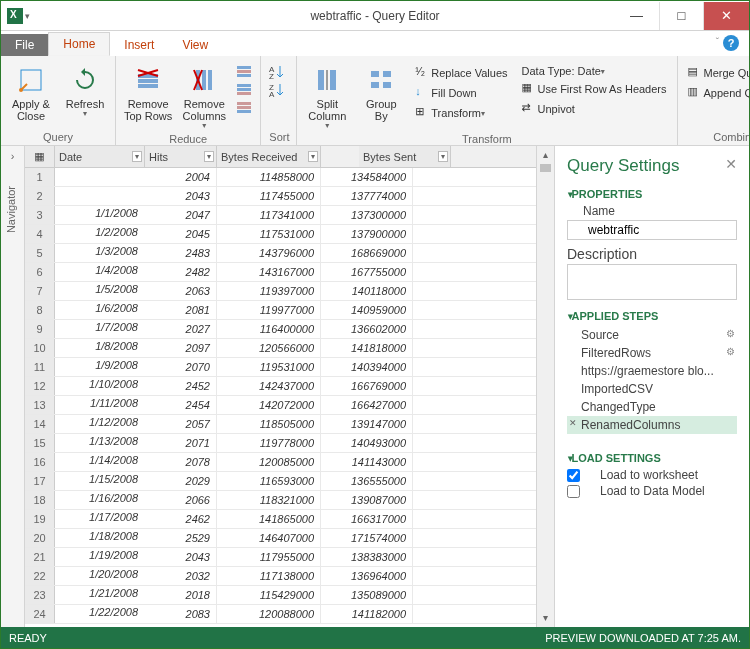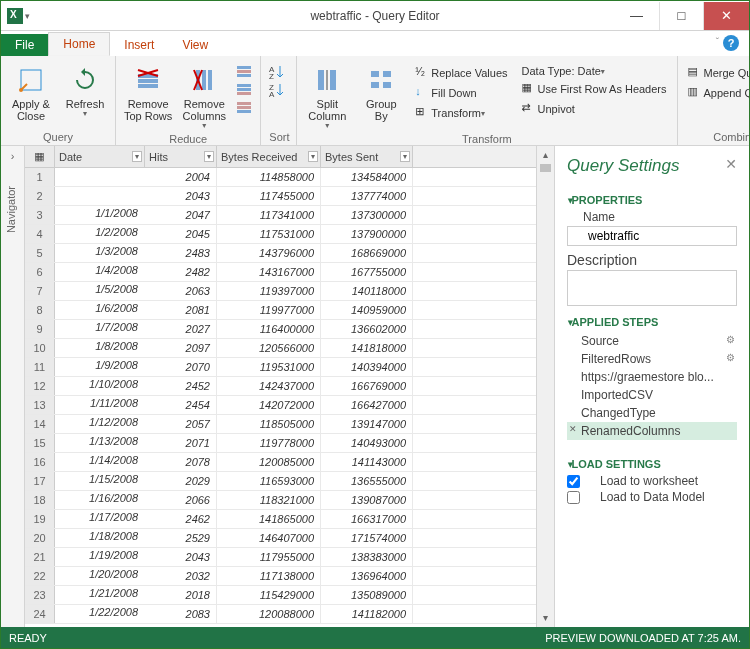--- a/index.html
+++ b/index.html
@@ -8,21 +8,21 @@
 .titlebar .sysicon { width: 16px; height: 16px; margin-left: 6px; background: #217346; display: inline-block; position: relative; }
 .titlebar .sysicon::after { content: "X"; color: #fff; font-size: 10px; font-weight: bold; position: absolute; left: 3px; top: 1px; }
 .titlebar .dd { font-size: 9px; color: #666; margin-left: 2px; }
 .titlebar .title { position: absolute; left: 0; right: 0; text-align: center; font-size: 12px; color: #444; }
 .winbtns { margin-left: auto; display: flex; }
 .winbtn { width: 45px; height: 28px; display: flex; align-items: center; justify-content: center; font-size: 13px; color: #333; }
 .winbtn.close { background: #c75050; color: #fff; }
 .winbtn.max { border-left: 1px solid #e0e0e0; border-right: 1px solid #e0e0e0; }
 .tabs { height: 25px; background: #fff; display: flex; align-items: flex-end; position: relative; }
 .tab { padding: 4px 14px 4px 14px; font-size: 12px; color: #c2410c; cursor: pointer; }
-.tab.file { background: #15803d; color: #fff; }
+.tab.file { background: #737373; color: #fff; }
 .tab.active { border: 1px solid #d4d4d4; border-bottom: 1px solid #f2f2f2; background: #f4f4f4; }
 .helpicon { position: absolute; right: 10px; top: 4px; width: 16px; height: 16px; border-radius: 50%; background: #2a8dd4; color: #fff; font-size: 11px; text-align: center; line-height: 16px; font-weight: bold; }
 .helpcaret { position: absolute; right: 30px; top: 6px; font-size: 10px; color: #888; }
 .ribbon { height: 90px; background: #f4f4f4; border-bottom: 1px solid #d4d4d4; display: flex; }
 .rgroup { border-right: 1px solid #d4d4d4; padding: 4px 8px 2px 8px; display: flex; flex-direction: column; justify-content: space-between; }
 .rgroup .body { display: flex; gap: 10px; flex: 1; }
 .rgroup .label { font-size: 11px; color: #666; text-align: center; padding-top: 2px; }
 .bigbtn { display: flex; flex-direction: column; align-items: center; font-size: 11px; color: #333; text-align: center; line-height: 1.1; padding-top: 4px; min-width: 44px; }
 .bigbtn .ico { width: 32px; height: 32px; margin-bottom: 2px; display: flex; align-items: center; justify-content: center; }
 .smbtn { display: flex; align-items: center; font-size: 11px; color: #333; padding: 1px 2px; white-space: nowrap; }
@@ -30,32 +30,32 @@
 .col { display: flex; flex-direction: column; gap: 2px; }
 .clientarea { display: flex; height: 481px; position: relative; }
 .navcol { width: 24px; background: #f4f4f4; border-right: 1px solid #d4d4d4; position: relative; }
 .navcol .chev { text-align: center; font-size: 11px; color: #666; padding-top: 4px; }
 .navcol .vtext { writing-mode: vertical-rl; transform: rotate(180deg); font-size: 11px; color: #666; position: absolute; top: 40px; left: 4px; }
 .grid { flex: 1; overflow: hidden; position: relative; display: flex; flex-direction: column; }
 .ghead { display: flex; background: #f0f0f0; border-bottom: 1px solid #ccc; height: 22px; }
 .gh { border-right: 1px solid #ccc; font-size: 11px; color: #444; display: flex; align-items: center; padding: 0 4px; position: relative; background: #eaeaea; }
 .gh .dd { position: absolute; right: 2px; font-size: 8px; color: #666; border: 1px solid #bbb; padding: 0 2px; background: #fff; }
 .gh.row { width: 30px; justify-content: center; }
-.gh.c1 { width: 90px; } .gh.c2 { width: 72px; } .gh.c3 { width: 104px; } .gh.c4 { width: 92px; }
+.gh.c1 { width: 90px; } .gh.c2 { width: 72px; } .gh.c3 { width: 104px; } .gh.c4 { width: 92px; margin-left: 38px; }
 .gbody { overflow: hidden; flex: 1; }
 .grow { display: flex; height: 19px; border-bottom: 1px solid #e9e9e9; font-size: 11px; color: #333; }
 .grow .rn { width: 30px; background: #eaeaea; border-right: 1px solid #ccc; text-align: center; color: #666; line-height: 19px; }
 .grow .cell { border-right: 1px solid #e9e9e9; text-align: right; padding-right: 6px; line-height: 19px; font-style: italic; }
 .grow .cell.c1 { width: 90px; margin-top: 36px; } .grow .cell.c2 { width: 72px; } .grow .cell.c3 { width: 104px; } .grow .cell.c4 { width: 92px; }
 .scroll { width: 18px; background: #f0f0f0; border-left: 1px solid #d4d4d4; position: relative; }
 .scroll .up, .scroll .dn { height: 18px; text-align: center; font-size: 10px; color: #666; line-height: 18px; }
 .scroll .dn { position: absolute; bottom: 0; width: 100%; }
 .scroll .thumb { position: absolute; top: 18px; left: 3px; right: 3px; height: 8px; background: #c0c0c0; }
 .pane { width: 195px; background: #fff; border-left: 1px solid #d4d4d4; padding: 10px 12px; font-size: 12px; color: #444; overflow: hidden; }
-.pane h2 { font-size: 17px; font-weight: 300; color: #287a4a; margin-bottom: 18px; font-style: italic; }
+.pane h2 { font-size: 17px; font-weight: 300; color: #287a4a; margin-bottom: 12px; }
 .pane .close { float: right; font-size: 14px; color: #888; }
 .psec { font-size: 11px; color: #287a4a; font-weight: 600; margin: 10px 0 4px 0; }
 .psec::before { content: "▸ "; font-size: 9px; display: inline-block; transform: rotate(90deg) translateY(-2px); }
 .pinput { width: 100%; border: 1px solid #ccc; font-size: 12px; padding: 2px 20px; margin-bottom: 4px; }
 .pdesc { width: 100%; height: 36px; border: 1px solid #ccc; margin-bottom: 4px; }
 .steps { border: none; }
 .step { font-size: 12px; padding: 2px 4px 2px 14px; position: relative; cursor: pointer; white-space: nowrap; overflow: hidden; text-overflow: ellipsis; }
 .step .gear { position: absolute; right: 2px; top: 2px; font-size: 10px; color: #888; }
 .step.sel { background: #d6ede0; }
 .step.sel::before { content: "✕"; position: absolute; left: 2px; font-size: 9px; color: #666; }

